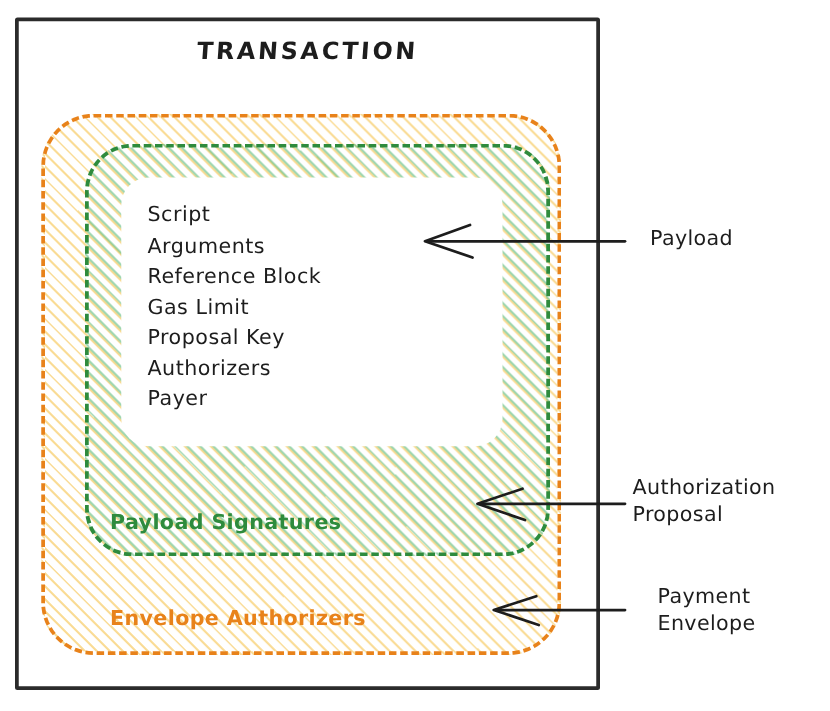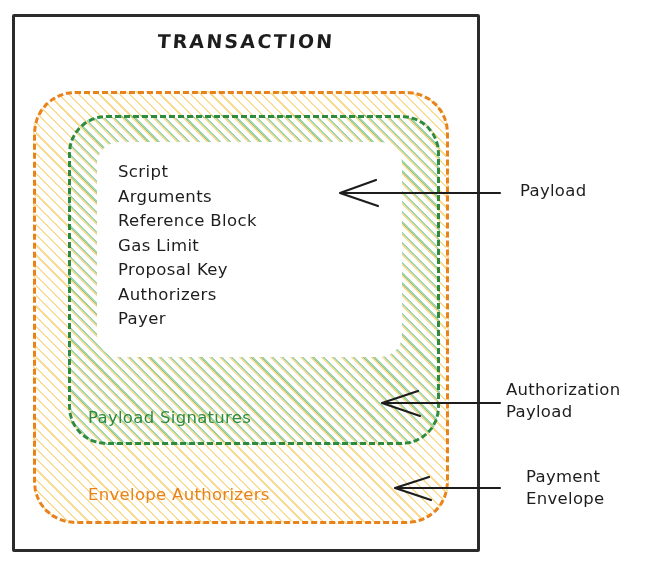--- a/index.html
+++ b/index.html
@@ -101,21 +101,21 @@
     letter-spacing: 0.4px;
     white-space: nowrap;
   }
   
   .sig-label {
     position: absolute;
     font-family: "DejaVu Sans", sans-serif;
     font-size: 16.5px;
     letter-spacing: 0.3px;
     white-space: nowrap;
-    font-weight: 400;
+    font-weight: 700;
     text-align: right;
   }
   .sig-payload {
     left: 88px;
     top: 408px;
     color: #2E8B3D;
   }
   .sig-envelope {
     left: 88px;
     top: 485px;
@@ -168,21 +168,21 @@
     <div class="payload-item">Payer</div>
   </div>
 
   <div class="sig-label sig-payload">Payload Signatures</div>
 
   <div class="sig-label sig-envelope">Envelope Authorizers</div>
 
   <div class="annotation ann-payload">Payload</div>
 
   <div class="annotation ann-auth">Authorization
-Payload</div>
+Proposal</div>
 
   <div class="annotation ann-payment">Payment
 Envelope</div>
 
   <svg class="overlay" viewBox="0 0 664 569">
 
     <g>
       <path d="M 500 193 L 343 193" stroke="#1d1d1d" stroke-width="2.2" fill="none" stroke-linecap="round"></path>
       <path d="M 376 180 L 340 193 L 378 206" stroke="#1d1d1d" stroke-width="2.2" fill="none" stroke-linecap="round" stroke-linejoin="round"></path>
     </g>

